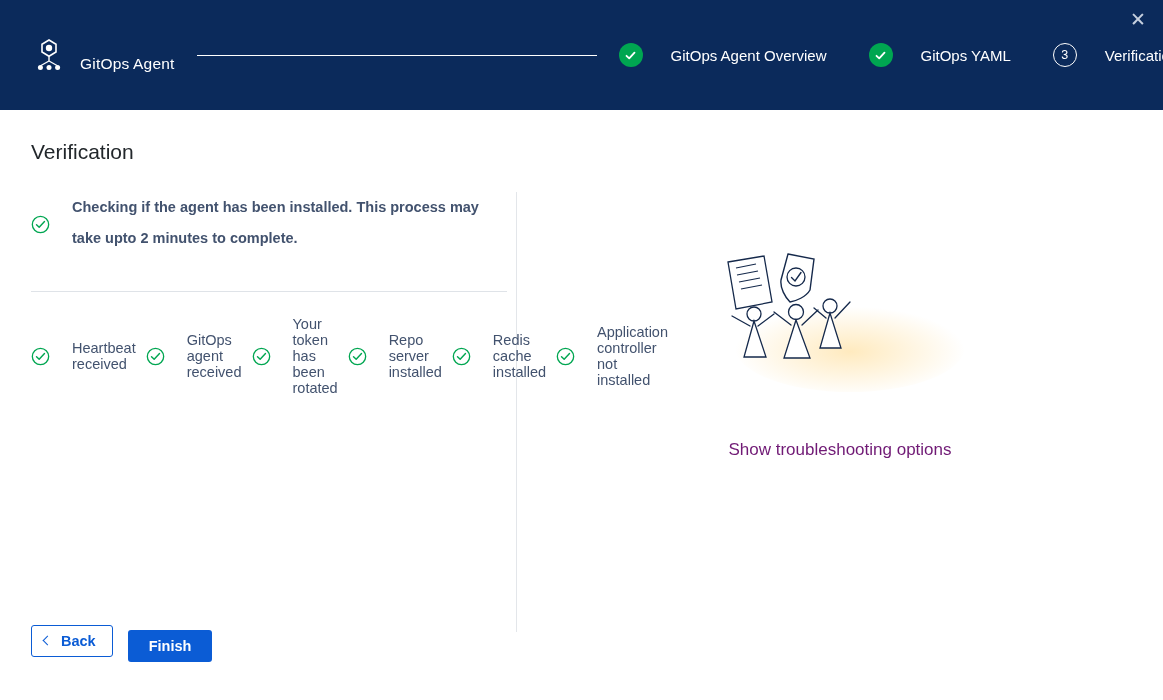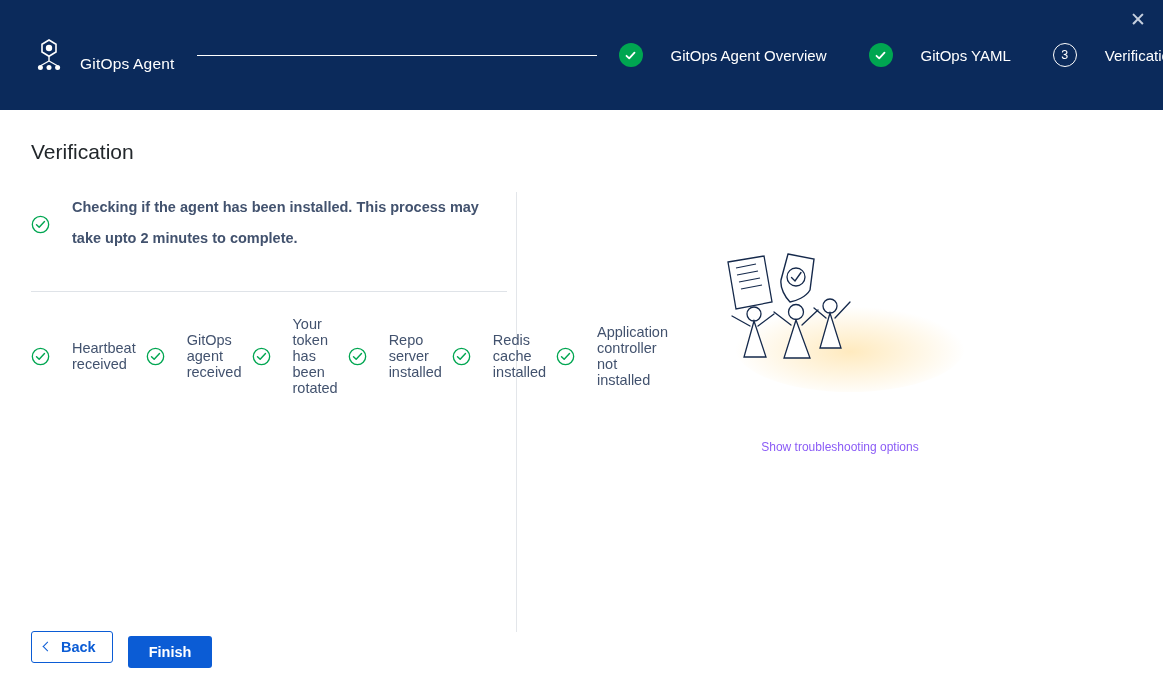--- a/index.html
+++ b/index.html
@@ -159,30 +159,30 @@
 
   
   .illustration {
     position: relative;
     width: 260px;
     height: 150px;
   }
   .illustration svg { display: block; }
   .troubleshoot-link {
     margin-top: 38px;
-    color: #8b5cf6;
-    font-size: 12px;
+    color: #701a75;
+    font-size: 17px;
     text-decoration: none;
     cursor: pointer;
   }
 
   
   .footer {
     position: absolute;
-    left: 0; bottom: 10px;
+    left: 0; bottom: 16px;
     width: 100%;
     padding: 0 0 22px 31px;
     display: flex;
     align-items: center;
     gap: 15px;
   }
   .btn {
     height: 32px;
     border-radius: 3px;
     font-size: 14.5px;

